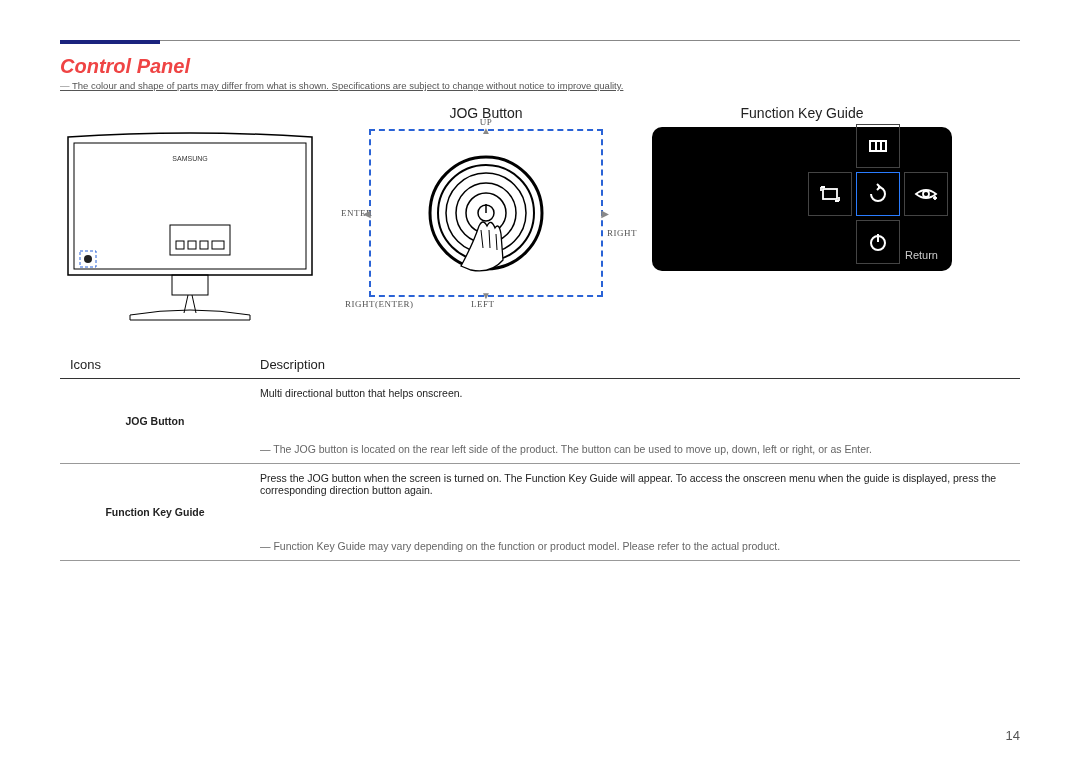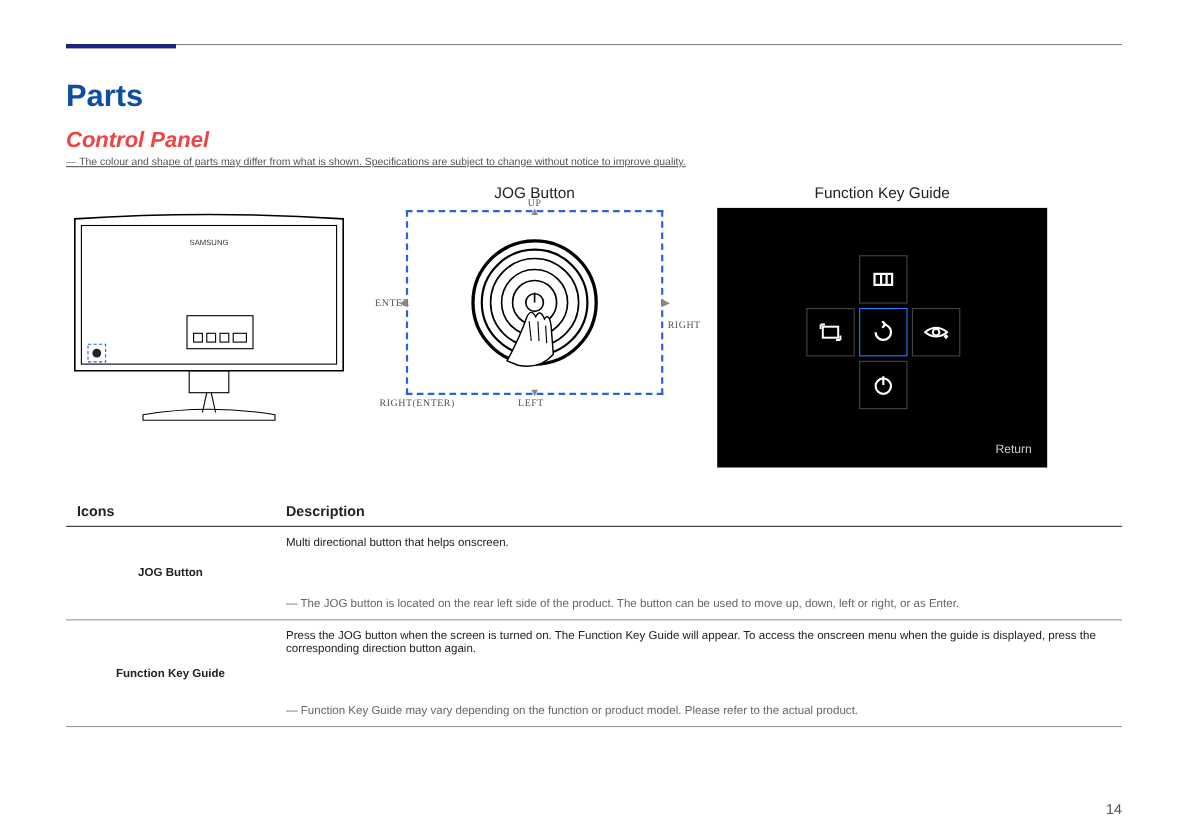--- a/index.html
+++ b/index.html
@@ -26,49 +26,48 @@
   .lbl.left{position:absolute;left:-30px;top:50%;transform:translateY(-50%);}
   .lbl.right{position:absolute;right:-36px;top:50%;transform:translateY(-50%);margin-top:20px;}
   .lbl.enter{position:absolute;bottom:-14px;left:-26px;}
   .arrow{position:absolute;color:#888;font-size:10px;}
   .arrow.up{top:-6px;left:50%;transform:translateX(-50%);}
   .arrow.down{bottom:-6px;left:50%;transform:translateX(-50%);}
   .arrow.left{left:-8px;top:50%;transform:translateY(-50%);}
   .arrow.right{right:-8px;top:50%;transform:translateY(-50%);}
   
   .fkg{width:300px;}
-  .fkg-panel{background:#000;width:300px;height:236px;position:relative;display:flex;align-items:center;justify-content:center;}
+  .fkg-panel{background:#000;width:300px;height:144px;position:relative;display:flex;align-items:center;justify-content:flex-end;border-radius:10px;}
   .fkg-grid{position:relative;width:150px;height:150px;}
   .fkg-cell{position:absolute;width:42px;height:42px;border:1px solid #444;display:flex;align-items:center;justify-content:center;color:#fff;}
   .fkg-cell.top{left:54px;top:0;}
   .fkg-cell.left{left:6px;top:48px;}
   .fkg-cell.center{left:54px;top:48px;border:1px solid #2a7cff;}
   .fkg-cell.right{left:102px;top:48px;}
   .fkg-cell.bottom{left:54px;top:96px;}
   .fkg-return{position:absolute;right:14px;bottom:10px;color:#ccc;font-size:11px;}
   .fkg-cell svg{width:24px;height:24px;stroke:#fff;fill:none;}
   
   .tbl{margin-top:26px;width:100%;border-collapse:collapse;}
-  .tbl th{text-align:left;font-size:13px;font-weight:bold;border-bottom:1px solid #333;padding:6px 10px;}
+  .tbl th{text-align:left;font-size:13px;font-weight:normal;border-bottom:1px solid #333;padding:6px 10px;}
   .tbl th.icons{width:170px;}
   .tbl td{font-size:10.5px;color:#222;border-bottom:1px solid #999;padding:8px 10px;vertical-align:middle;}
   .tbl td.icon{font-size:10.5px;font-weight:bold;text-align:center;}
   .note{color:#666;margin-top:44px;}
   .note::before{content:"— ";}
   .pagenum{position:absolute;right:60px;bottom:20px;font-size:13px;color:#555;}
 </style>
 </head>
 <body>
 
 <div class="page">
   <div class="top-rule">
       <div class="short"></div>
     </div>
 
-  <h1 class="parts">Parts</h1>
   <h2 class="cp">Control Panel</h2>
   <div class="disc">The colour and shape of parts may differ from what is shown. Specifications are subject to change without notice to improve quality.</div>
 
   <div class="figs">
 
     <div class="monitor-wrap">
       <div class="monitor">
         <svg viewBox="0 0 260 200">
           <path d="M8 12 Q 130 4 252 12 L252 150 L8 150 Z" fill="none" stroke="#000" stroke-width="1.5"></path>
           <rect x="14" y="18" width="232" height="126" fill="none" stroke="#000" stroke-width="1"></rect>

